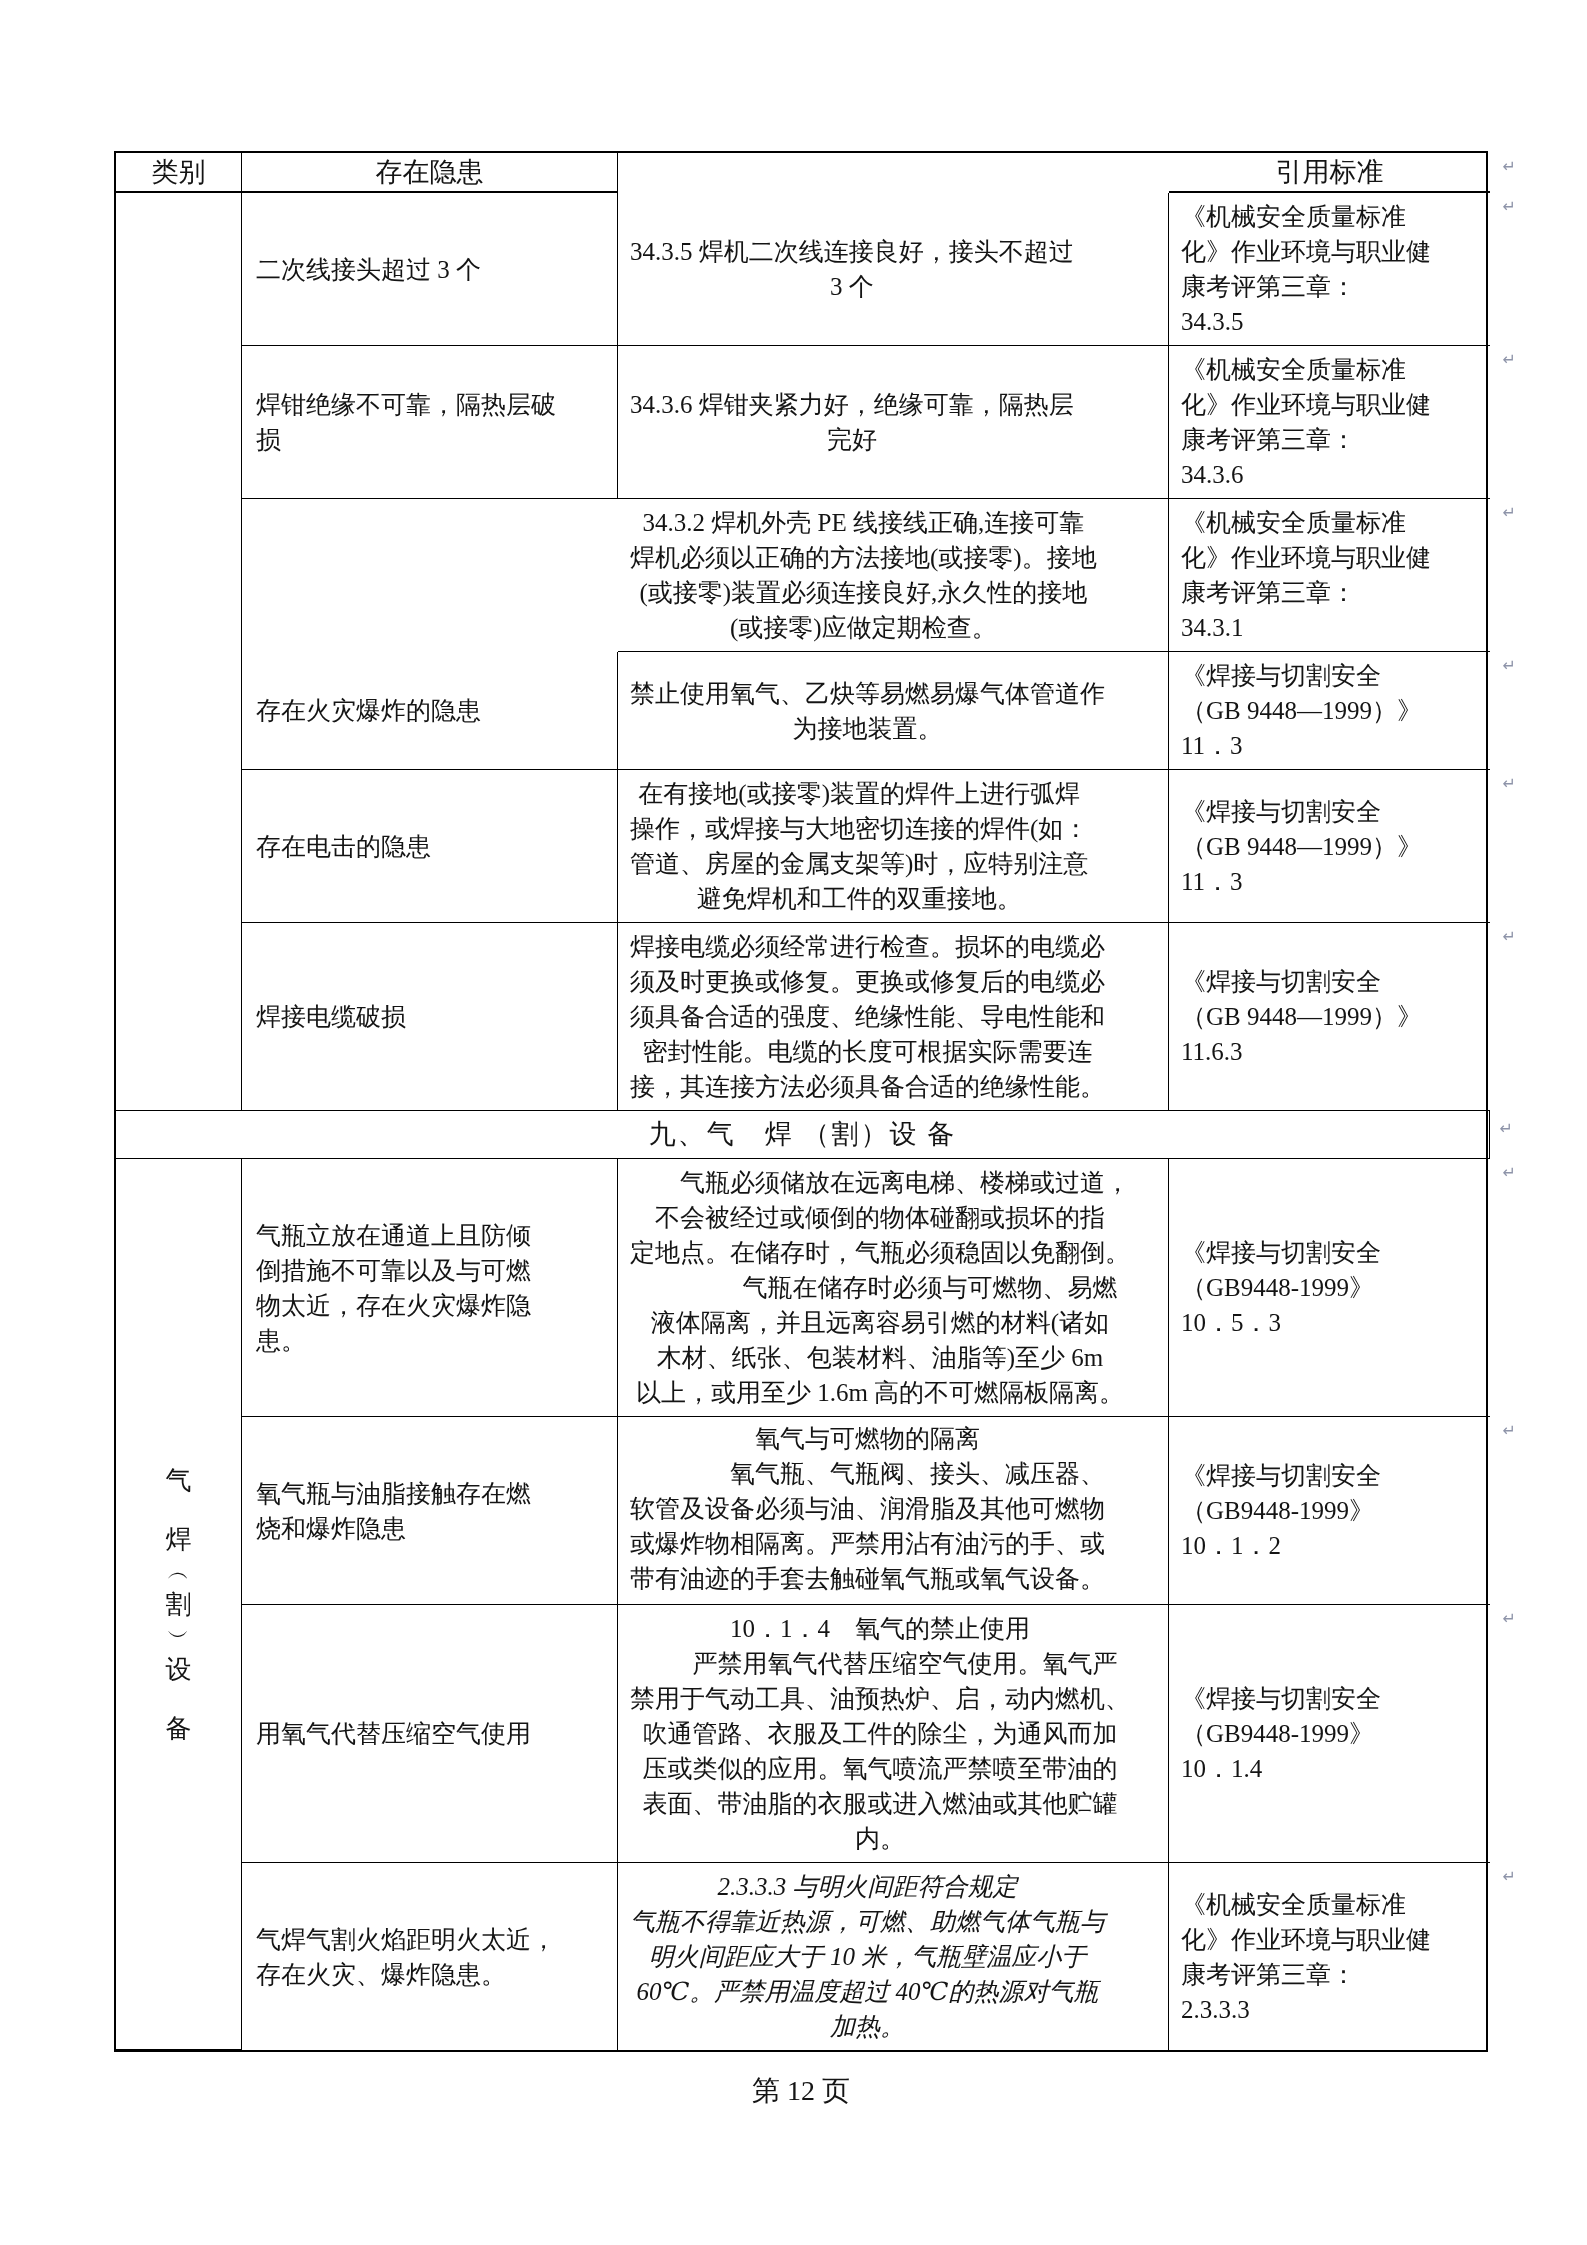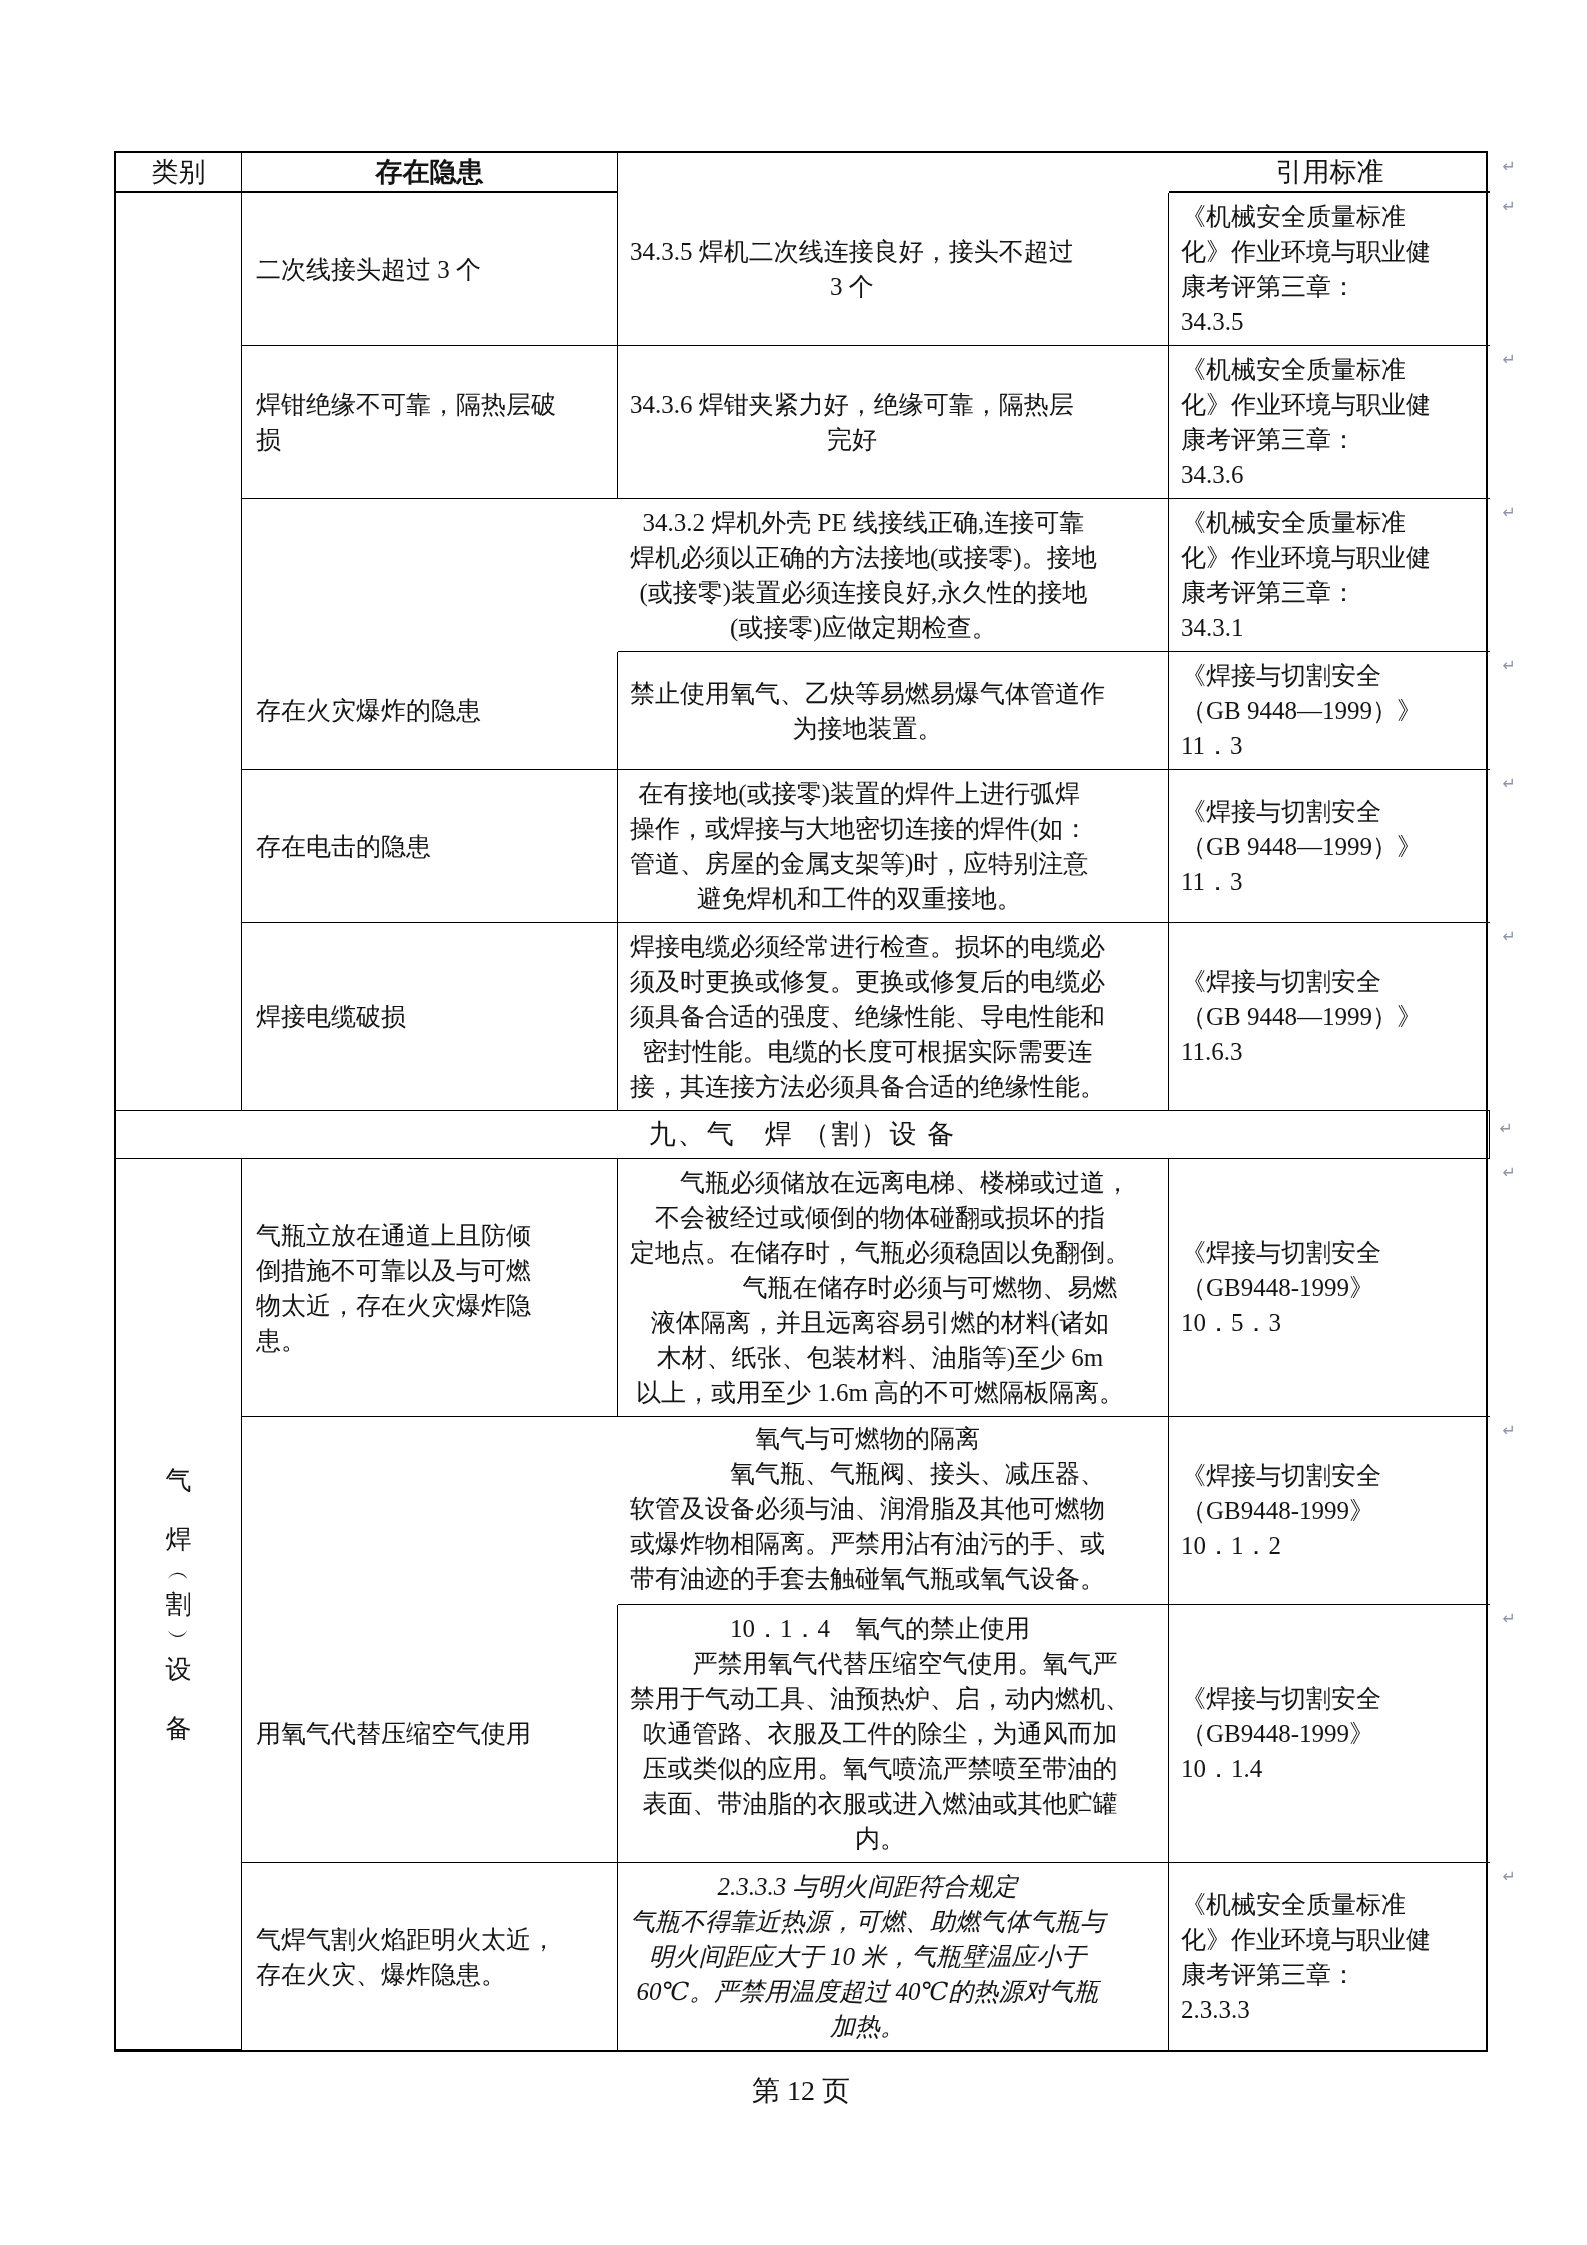--- a/index.html
+++ b/index.html
@@ -101,21 +101,21 @@
 </head>
 <body>
 
 <div class="page">
 
   <div class="tbl">
 
     <div class="cell hdr" style="grid-column:1;grid-row:1;">
         <span>类别</span>
       </div>
-    <div class="cell hdr" style="grid-column:2;grid-row:1;font-weight:bold;">
+    <div class="cell hdr" style="grid-column:2;grid-row:1;">
         <span>存在隐患</span>
       </div>
     <div class="cell hdr c4" style="grid-column:4;grid-row:1;">
       <span>引用标准</span>
       <span class="pmark">↵</span>
     </div>
 
     <div class="cell catcell" style="grid-column:1;grid-row:2 / span 6;">
         <span></span>
       </div>
@@ -197,20 +197,22 @@
 不会被经过或倾倒的物体碰翻或损坏的指
 定地点。在储存时，气瓶必须稳固以免翻倒。
 　　　　气瓶在储存时必须与可燃物、易燃
 液体隔离，并且远离容易引燃的材料(诸如
 木材、纸张、包装材料、油脂等)至少 6m
 以上，或用至少 1.6m 高的不可燃隔板隔离。</div>
     <div class="cell standard c4" style="grid-column:4;grid-row:9;"><span>《焊接与切割安全
 （GB9448-1999》
 10．5．3</span><span class="pmark">↵</span></div>
 
+    <div class="cell hazard" style="grid-column:2;grid-row:10;">氧气瓶与油脂接触存在燃
+烧和爆炸隐患</div>
     <div class="cell measure" style="grid-column:3;grid-row:10;font-family:Liberation Mono, monospace;">氧气与可燃物的隔离
 　　　　氧气瓶、气瓶阀、接头、减压器、
 软管及设备必须与油、润滑脂及其他可燃物
 或爆炸物相隔离。严禁用沾有油污的手、或
 带有油迹的手套去触碰氧气瓶或氧气设备。</div>
     <div class="cell standard c4" style="grid-column:4;grid-row:10;"><span>《焊接与切割安全
 （GB9448-1999》
 10．1．2</span><span class="pmark">↵</span></div>
 
     <div class="cell hazard" style="grid-column:2;grid-row:11;">用氧气代替压缩空气使用</div>

